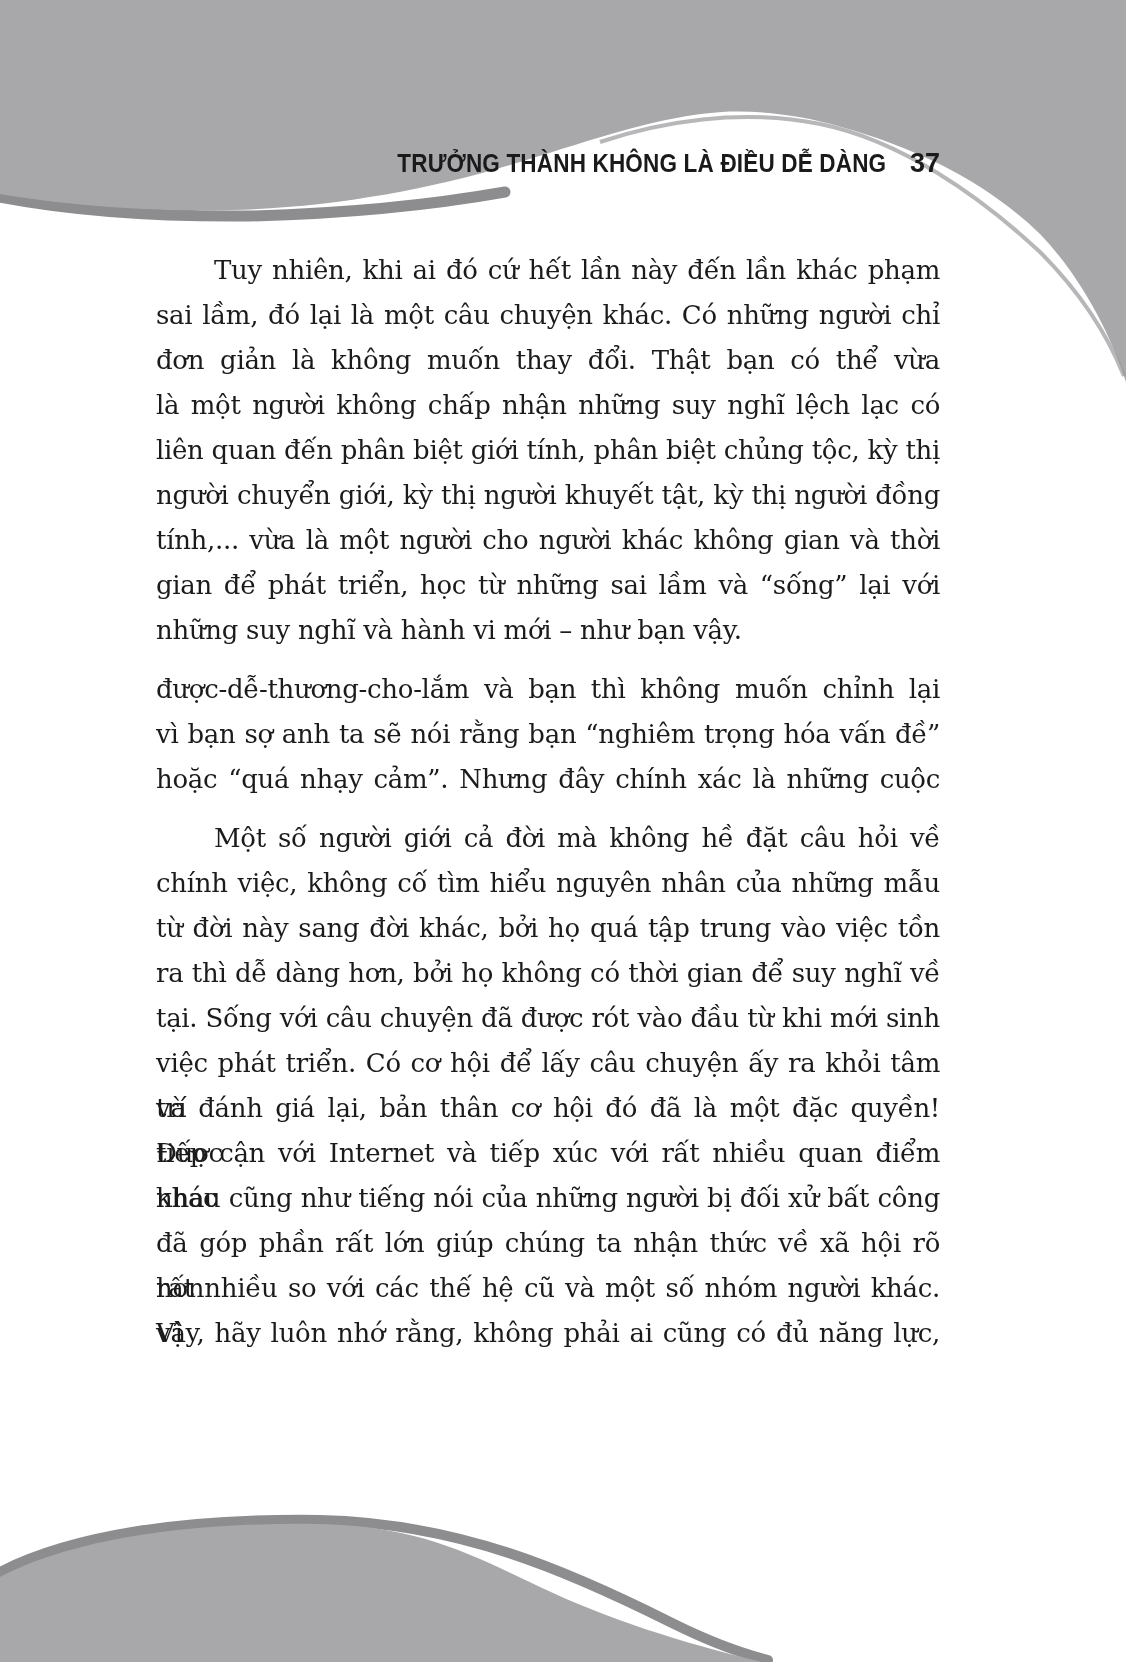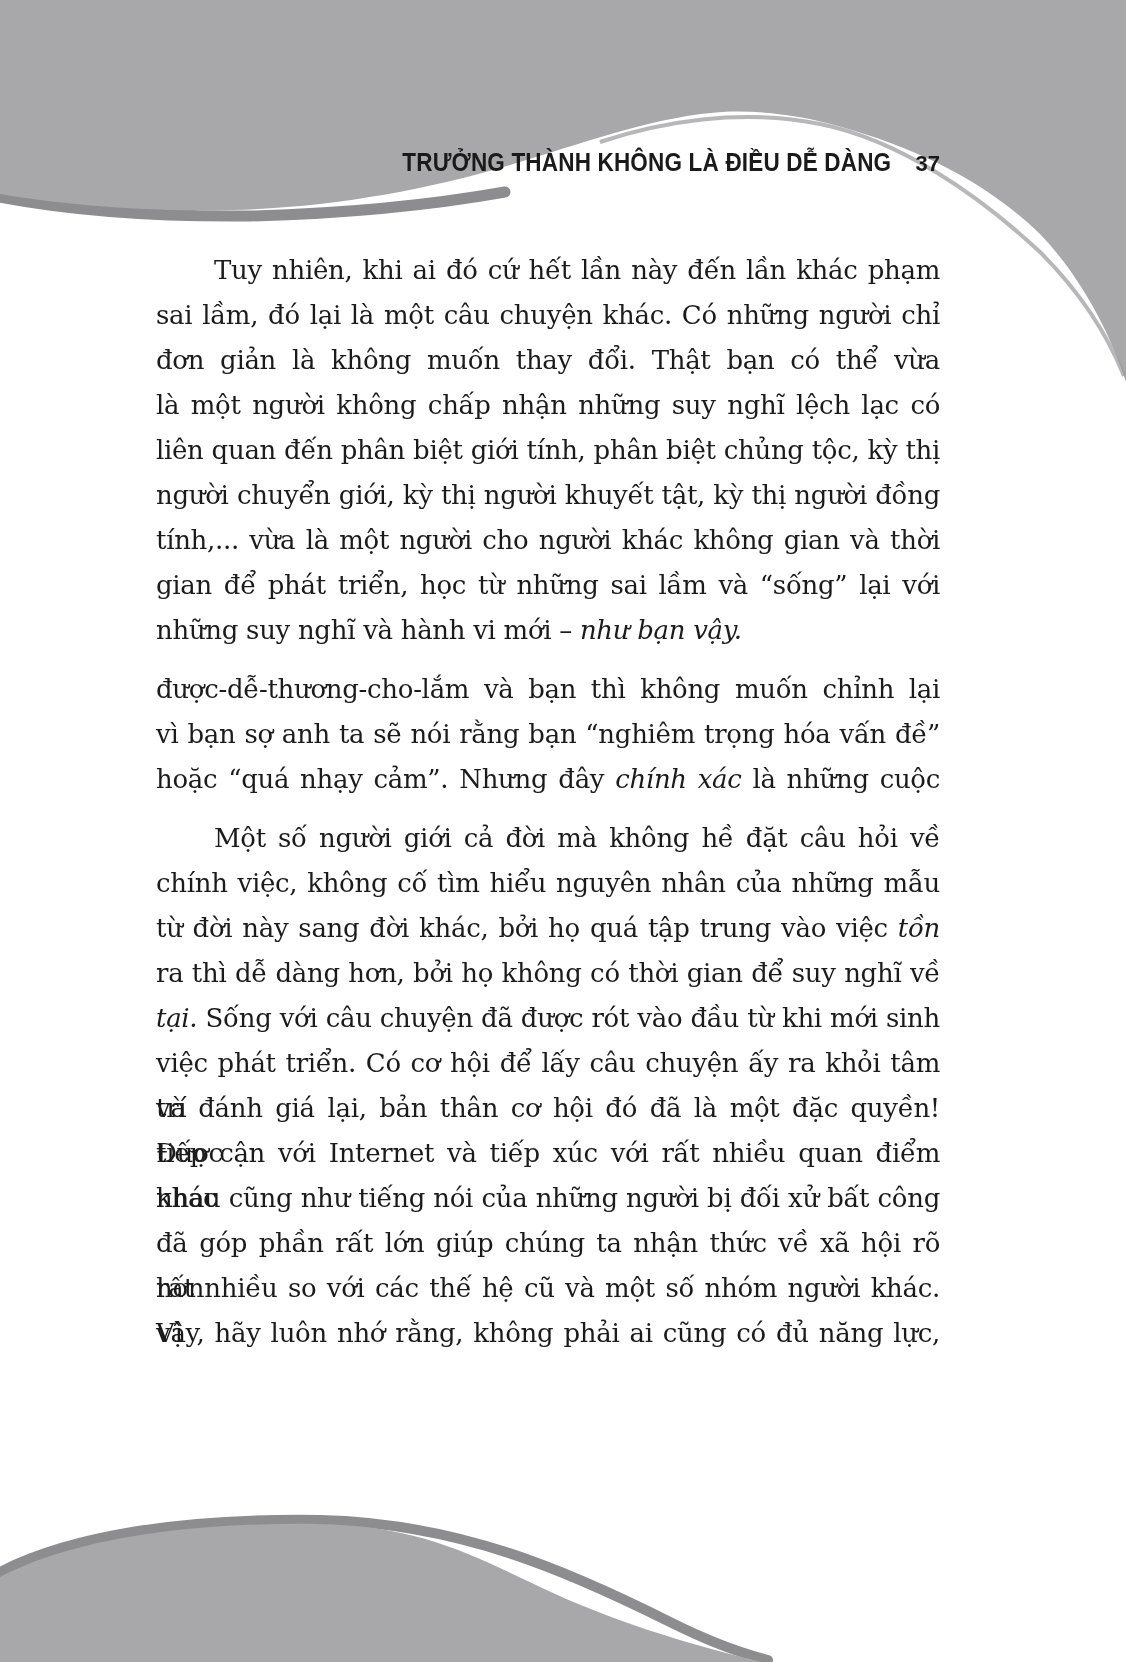--- a/index.html
+++ b/index.html
@@ -18,54 +18,54 @@
   }
   .deco.top { top: 0; }
   .deco.bottom { bottom: 0; }
   .running-head {
     position: absolute;
     top: 148px;
     left: 156px;
     width: 784px;
     display: flex;
     justify-content: flex-end;
-    align-items: flex-end;
+    align-items: center;
     gap: 24px;
     font-family: "Liberation Sans", "DejaVu Sans", sans-serif;
     font-weight: bold;
     color: #1a1a1a;
     white-space: nowrap;
   }
   .rh-title {
     font-size: 25px;
     transform: scaleX(0.9);
     transform-origin: right center;
     letter-spacing: 0.2px;
   }
-  .rh-num { font-size: 22px; }
+  .rh-num { font-size: 27px; }
   .body-text {
     position: absolute;
     left: 156px;
     top: 248px;
     width: 784px;
     font-family: "DejaVu Serif", serif;
     font-size: 26px;
     line-height: 45px;
     letter-spacing: -0.3px;
     color: #1b1b1b;
   }
   .paragraph + .paragraph { margin-top: 14px; }
   .line {
     text-align: justify;
     text-align-last: justify;
     height: 45px;
   }
   .line.first { text-indent: 58px; }
   .line.endline { text-align-last: left; }
-  .it { font-style: italic; }
+  .it { }
 </style>
 </head>
 <body>
 
 <svg class="deco top" width="1126" height="420" viewBox="0 0 1126 420" aria-hidden="true">
   <path d="M-6,196 C60,209 150,217 250,216 C330,214 420,207 505,192" fill="none" stroke-width="11" stroke-linecap="round" stroke="#8d8d90"></path>
   <path d="M0,0 H1126 V382 C1114,344 1086,282 1040,234 C990,186 925,150 838,126 C800,115 758,110 722,112 C660,116 598,138 520,162 C434,189 330,208 232,210 C140,212 58,204 0,194 Z" fill="#a8a8aa"></path>
   <path d="M600,142 C660,122 740,108 820,124 C900,140 980,196 1040,252 C1080,292 1108,336 1124,376" fill="none" stroke-width="4" opacity="0.7" stroke="#98989b"></path>
 </svg>
 

